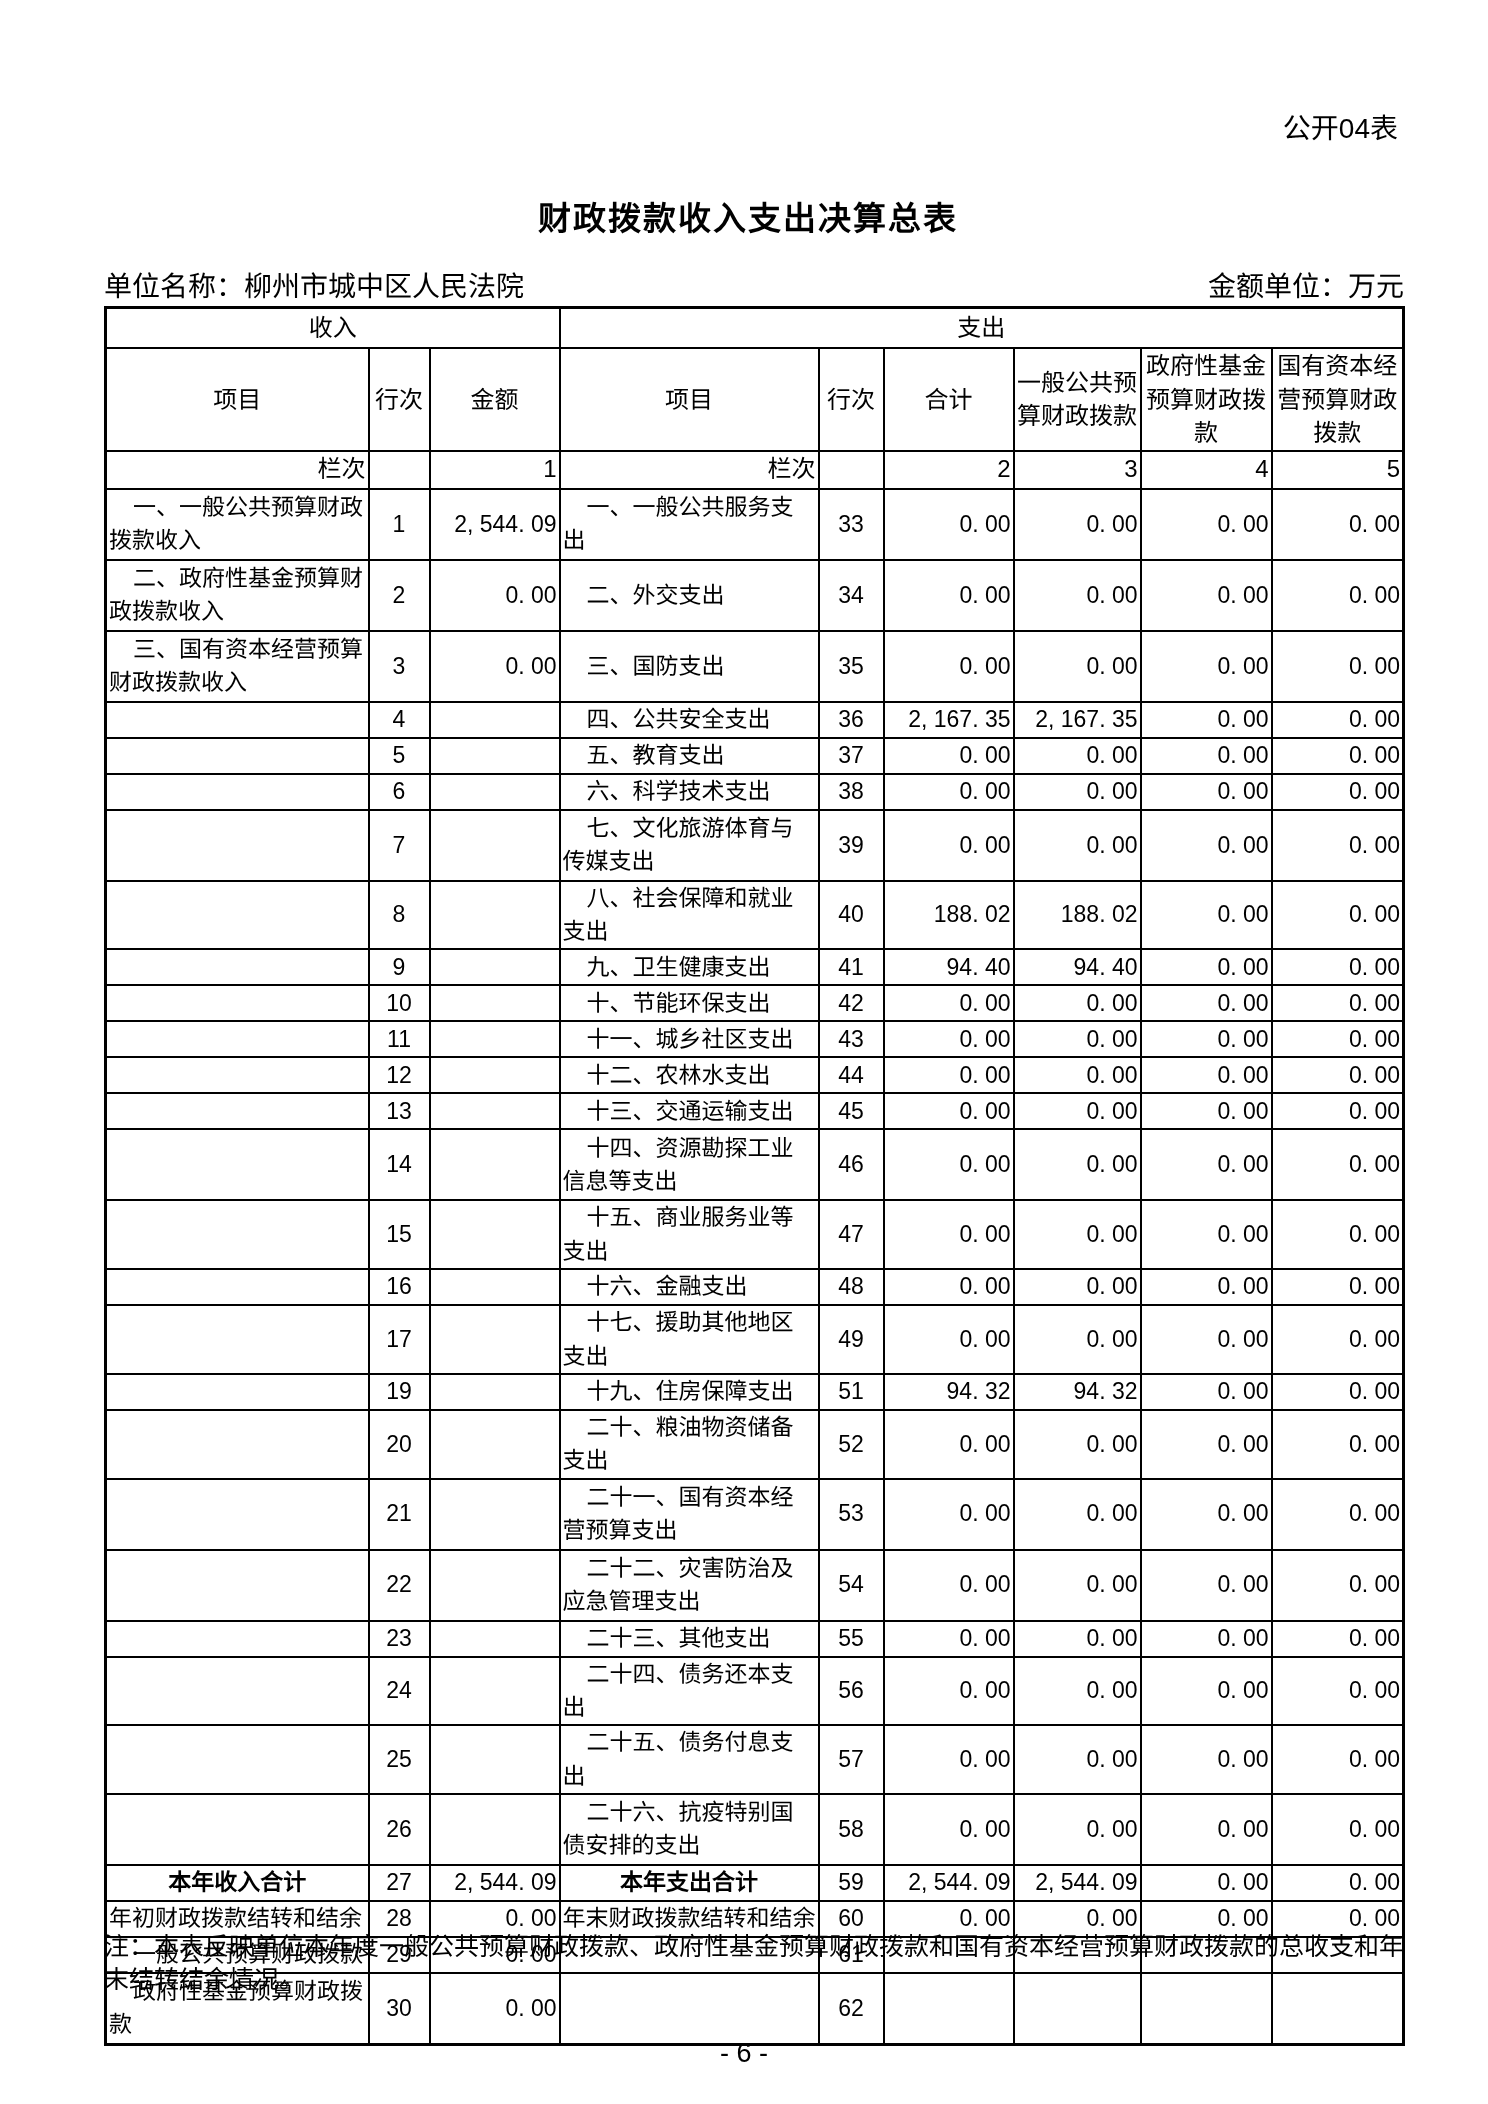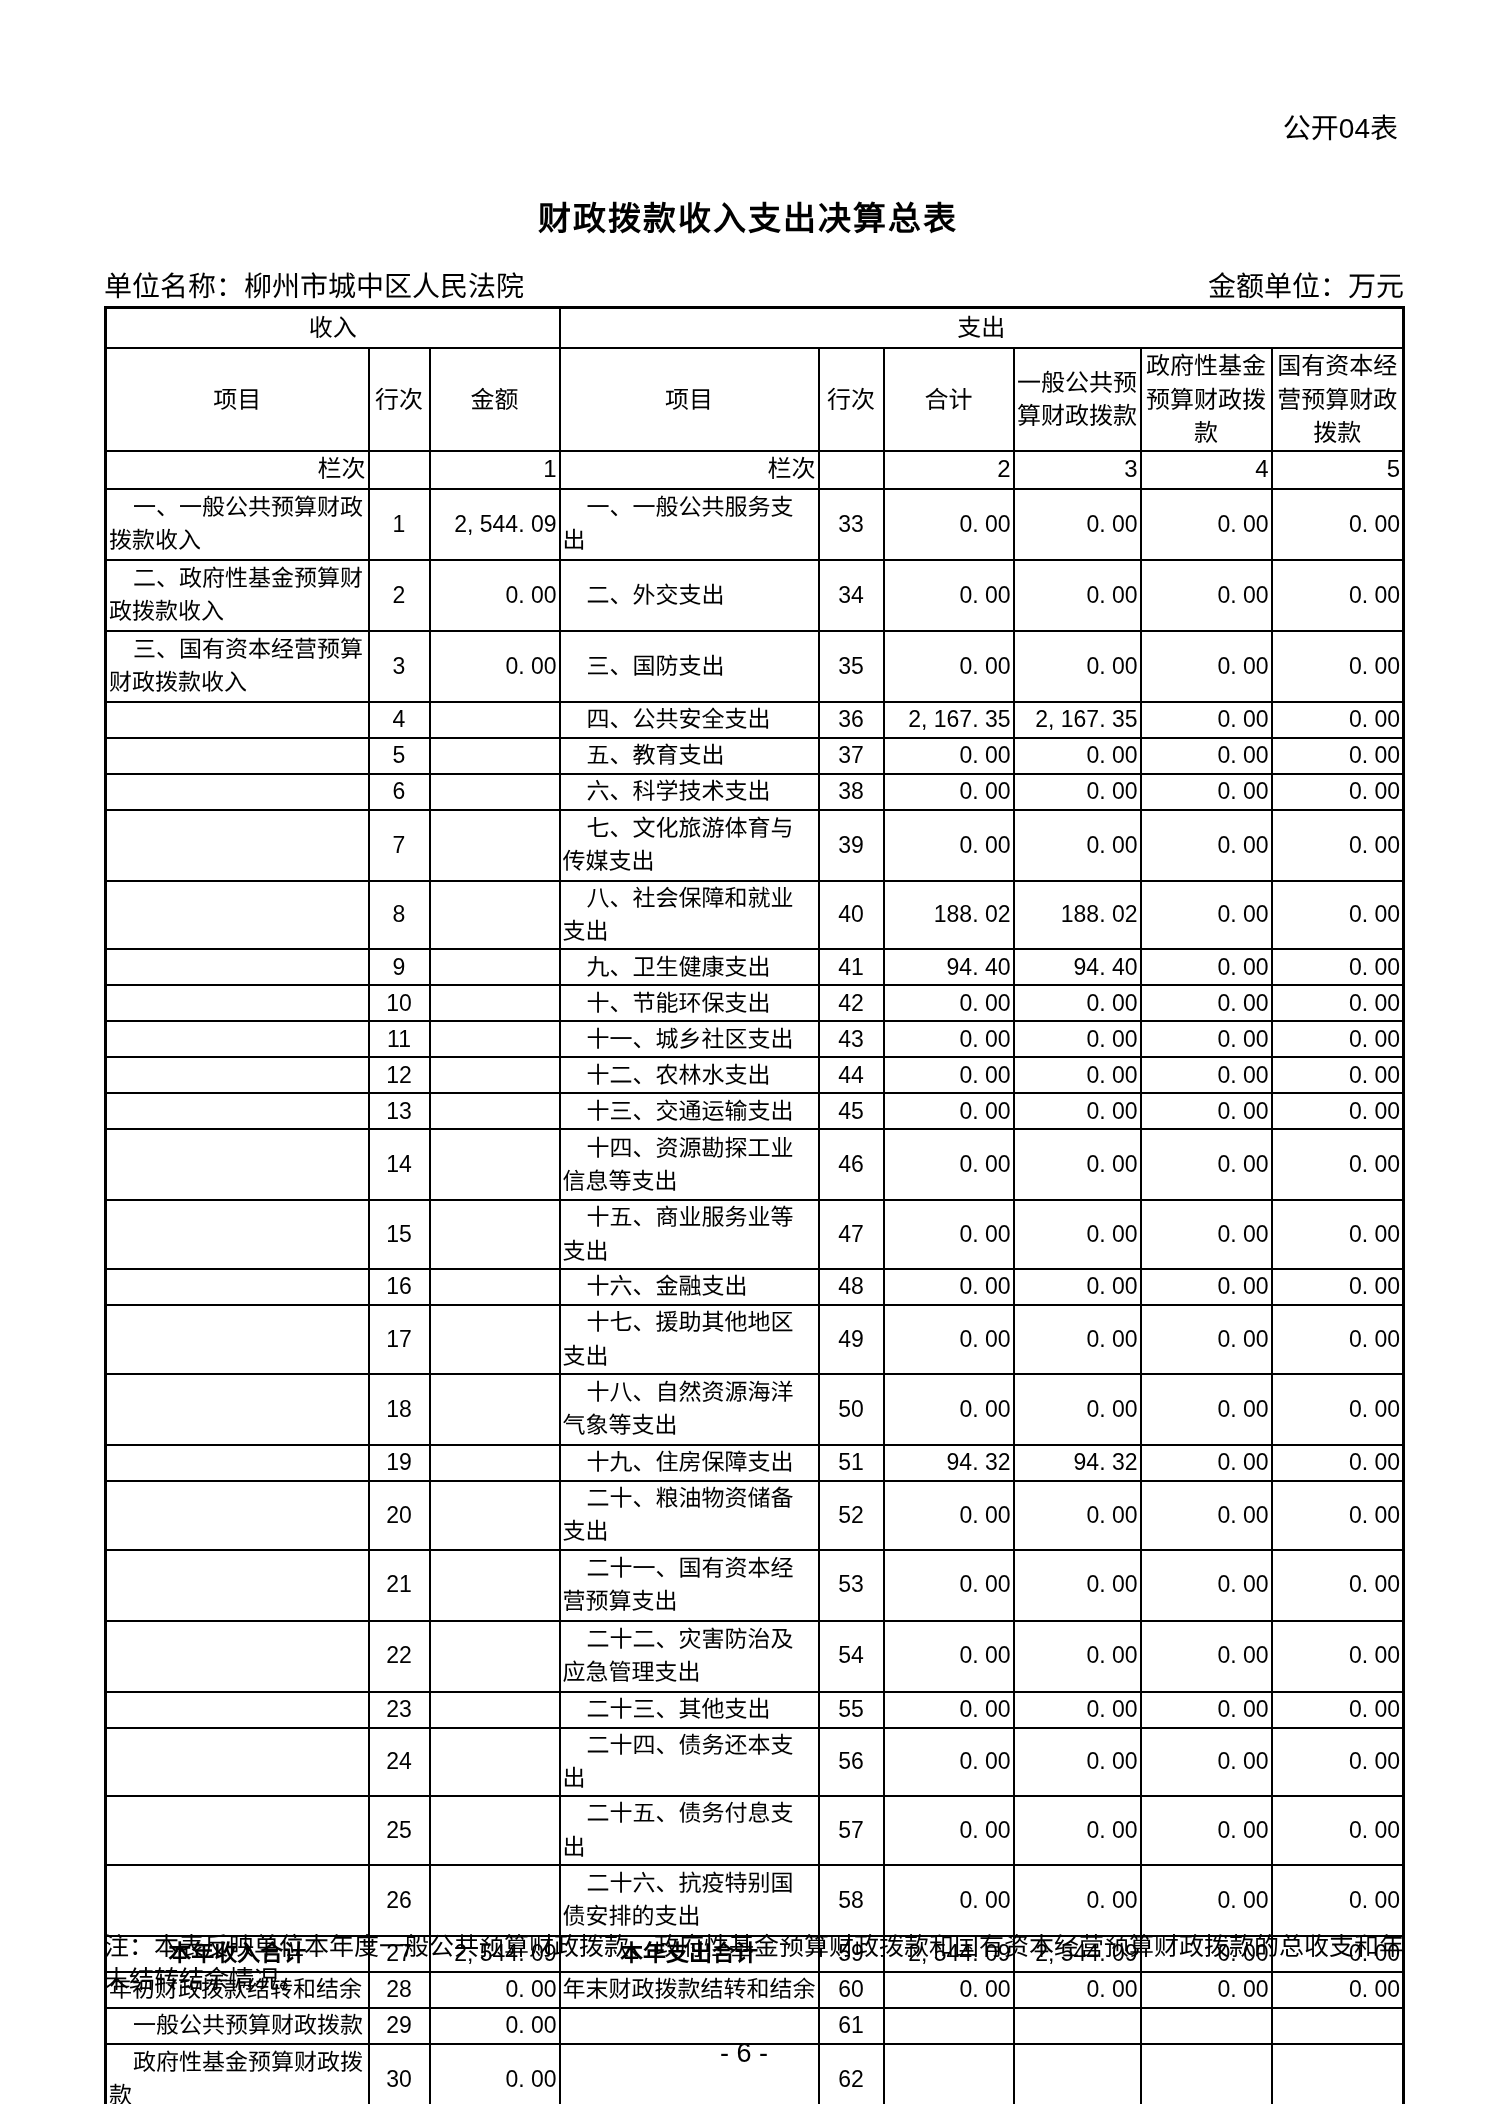--- a/index.html
+++ b/index.html
@@ -267,31 +267,20 @@
         <td class="item"></td>
         <td class="rowno">17</td>
         <td class="num"></td>
         <td class="item indent">十七、援助其他地区支出</td>
         <td class="rowno">49</td>
         <td class="num">0. 00</td>
         <td class="num">0. 00</td>
         <td class="num">0. 00</td>
         <td class="num">0. 00</td>
       </tr>
-      <tr class="data-row tall">
-        <td class="item"></td>
-        <td class="rowno">18</td>
-        <td class="num"></td>
-        <td class="item indent">十八、自然资源海洋气象等支出</td>
-        <td class="rowno">50</td>
-        <td class="num">0. 00</td>
-        <td class="num">0. 00</td>
-        <td class="num">0. 00</td>
-        <td class="num">0. 00</td>
-      </tr>
       <tr class="data-row">
         <td class="item"></td>
         <td class="rowno">19</td>
         <td class="num"></td>
         <td class="item indent">十九、住房保障支出</td>
         <td class="rowno">51</td>
         <td class="num">94. 32</td>
         <td class="num">94. 32</td>
         <td class="num">0. 00</td>
         <td class="num">0. 00</td>

